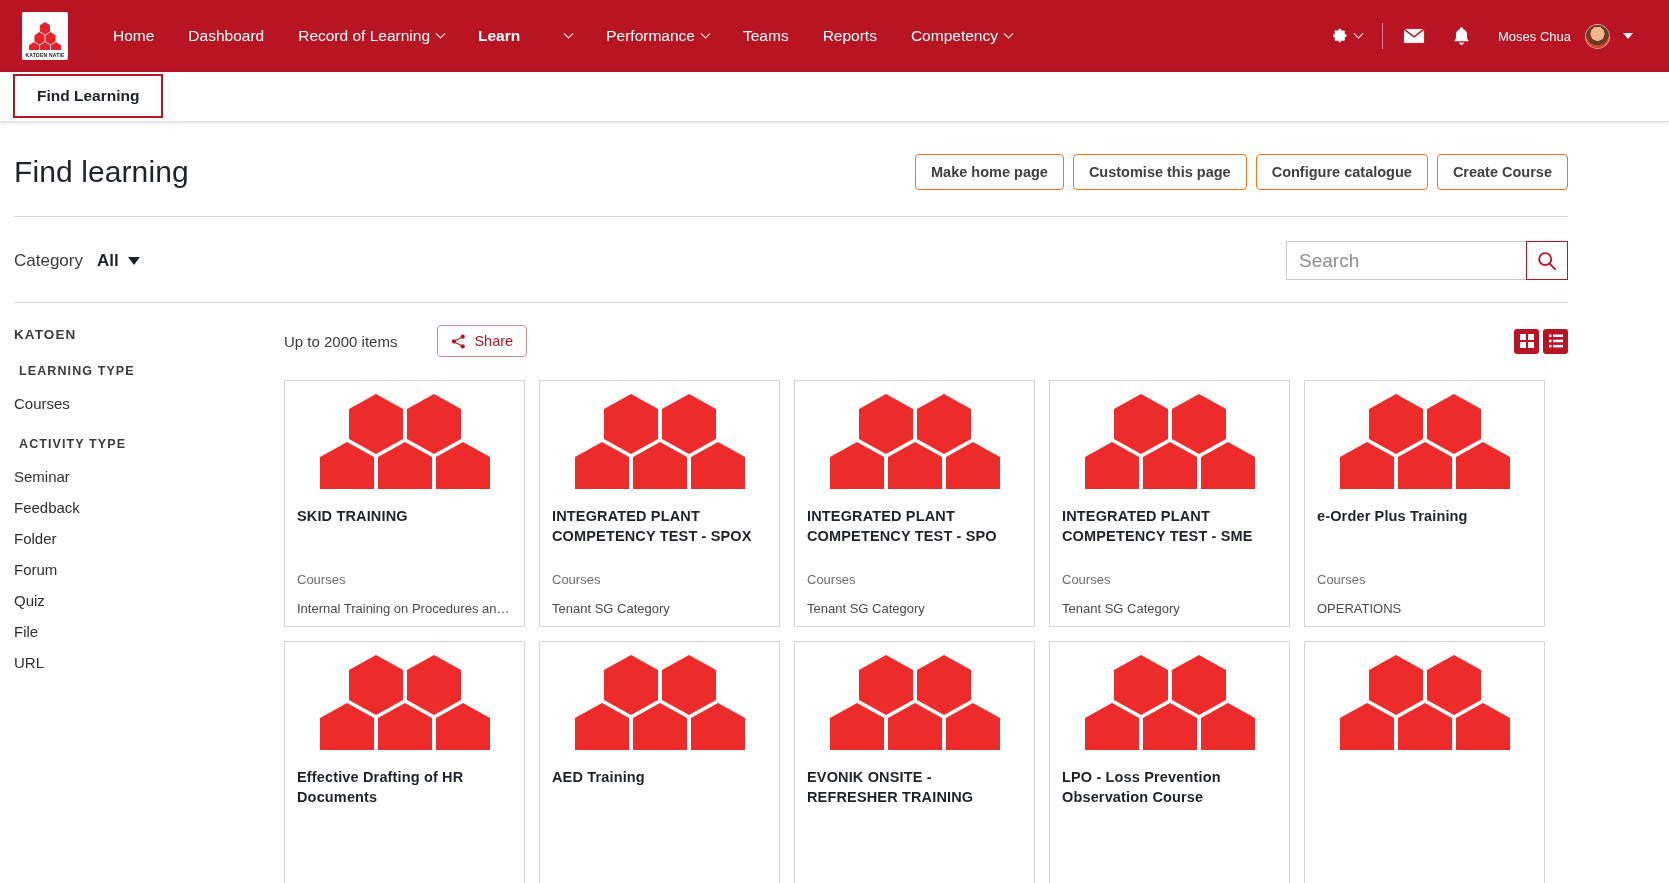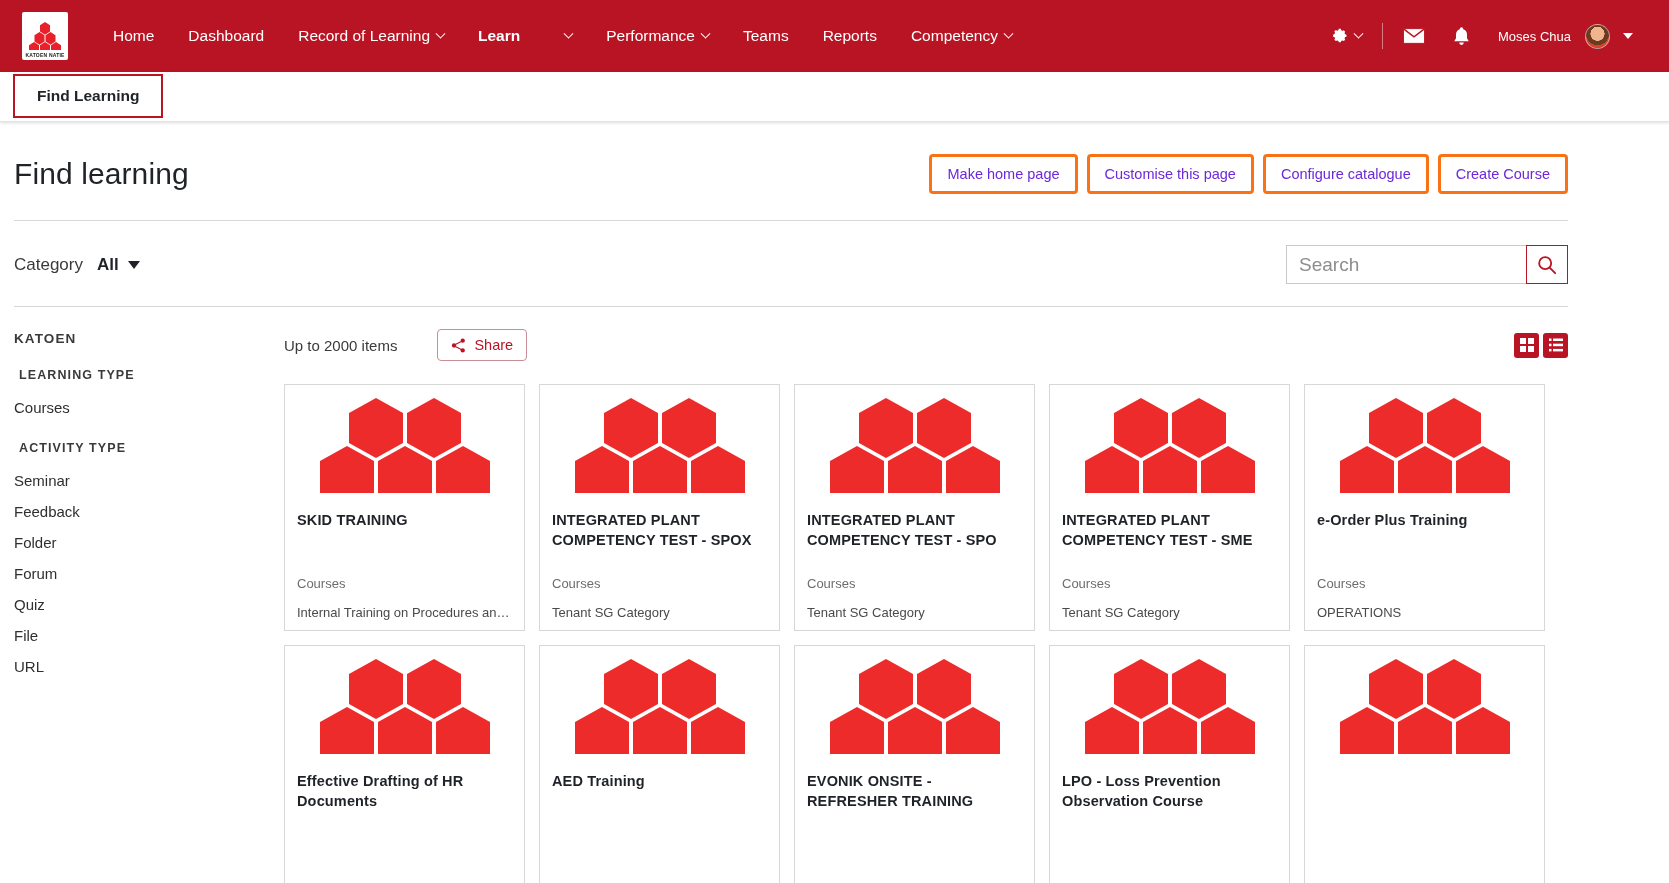--- a/index.html
+++ b/index.html
@@ -95,29 +95,30 @@
   
   .pagehead {
     display:flex; align-items:center;
     padding:32px 0 26px 0; margin:0 14px;
     border-bottom:1px solid #d7d7d7;
     width:1554px;
   }
   .page-title { font-size:30px; font-weight:400; color:#1f2328; letter-spacing:.1px; }
   .head-actions { margin-left:auto; display:flex; gap:9px; padding-right:0px; }
   .btn-outline {
-    border:3px solid #f97316;
-    color:#6d28d9;
+    border:1px solid #f97316;
+    color:#404040;
     background:#fff;
     border-radius:4px;
     font-size:14.5px;
     padding:9px 15px;
     cursor:pointer;
     font-family:"Liberation Sans", sans-serif;
     white-space:nowrap;
+    font-weight:bold;
   }
 
   
   .catbar {
     display:flex; align-items:center;
     margin:0 14px; padding:24px 0 22px 0;
     border-bottom:1px solid #d7d7d7;
     width:1554px;
   }
   .cat-label { font-size:17px; color:#3a3a3a; margin-right:14px; }

